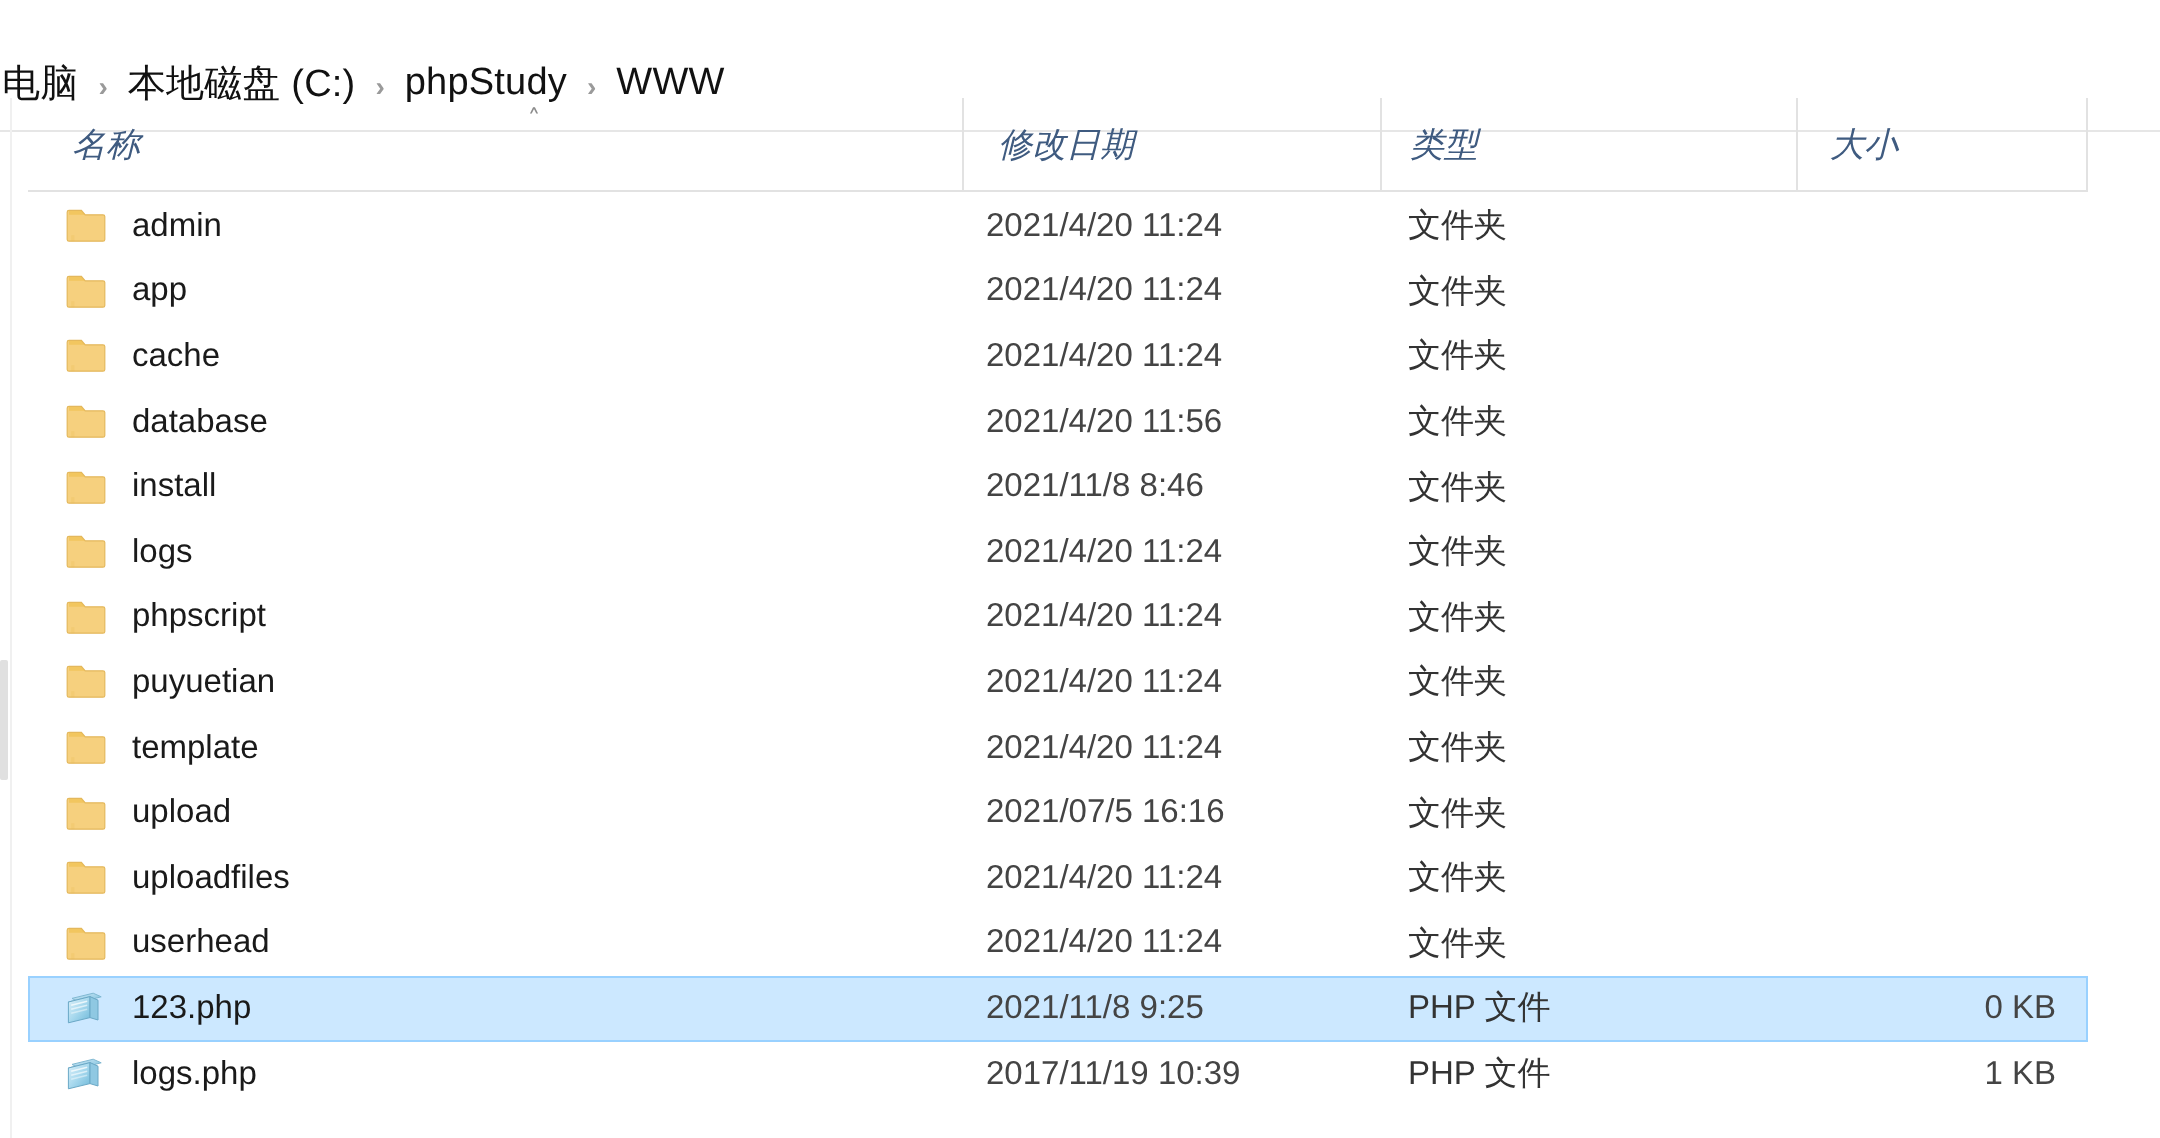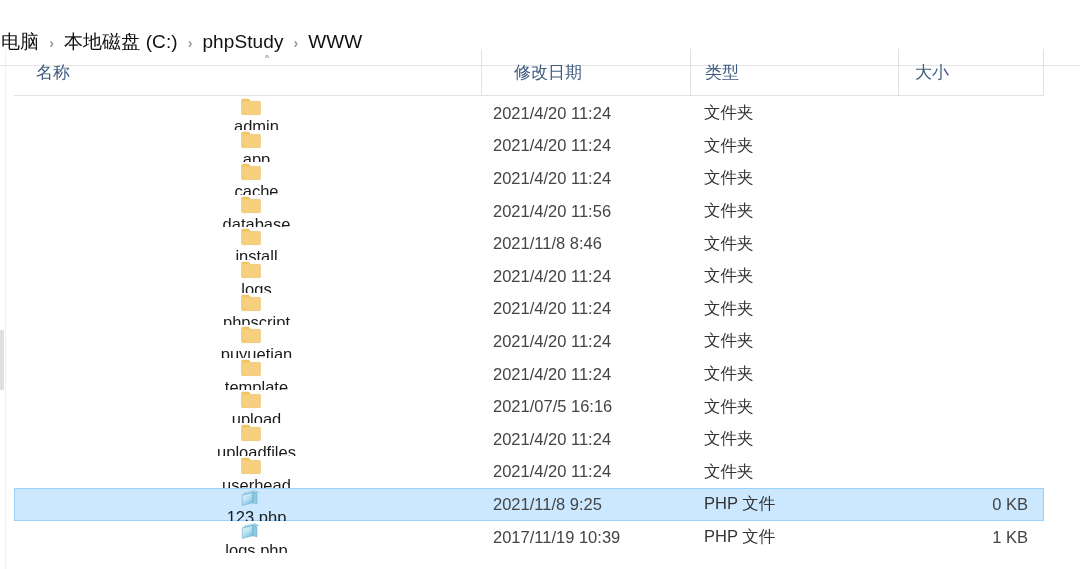--- a/index.html
+++ b/index.html
@@ -82,23 +82,24 @@
   }
   .colcell {
     position: absolute;
     top: 0;
     height: 46px;
     display: flex;
     align-items: center;
     font-size: 17px;
     color: #3f5b80;
     box-sizing: border-box;
+    font-style: italic;
   }
   .col-name  { left: 0px;   width: 467px; padding-left: 22px; }
-  .col-date  { left: 467px; width: 209px; padding-left: 32px; border-left: 1px solid #e2e2e2; }
+  .col-date  { left: 467px; width: 209px; padding-left: 17px; border-left: 1px solid #e2e2e2; }
   .col-type  { left: 676px; width: 208px; padding-left: 14px; border-left: 1px solid #e2e2e2; }
   .col-size  { left: 884px; width: 146px; padding-left: 16px; border-left: 1px solid #e2e2e2; border-right: 1px solid #e2e2e2; }
 
   
   .filelist {
     position: absolute;
     left: 14px;
     top: 97px;
     width: 1030px;
     height: 472px;
@@ -123,21 +124,21 @@
     top: 0;
     height: 32.6px;
     display: flex;
     align-items: center;
     font-size: 16.5px;
     color: #1a1a1a;
     box-sizing: border-box;
     white-space: nowrap;
     overflow: hidden;
   }
-  .c-name { left: 0px;   width: 467px; padding-left: 18px; flex-direction: column; }
+  .c-name { left: 0px;   width: 467px; padding-left: 18px; }
   .c-date { left: 479px; width: 200px; color: #444444; }
   .c-type { left: 690px; width: 195px; color: #333333; }
   .c-size { left: 885px; width: 145px; color: #444444; justify-content: flex-end; padding-right: 16px; text-align: right; }
 
   .icon {
     width: 22px;
     height: 20px;
     margin-right: 12px;
     flex: 0 0 auto;
     position: relative;

